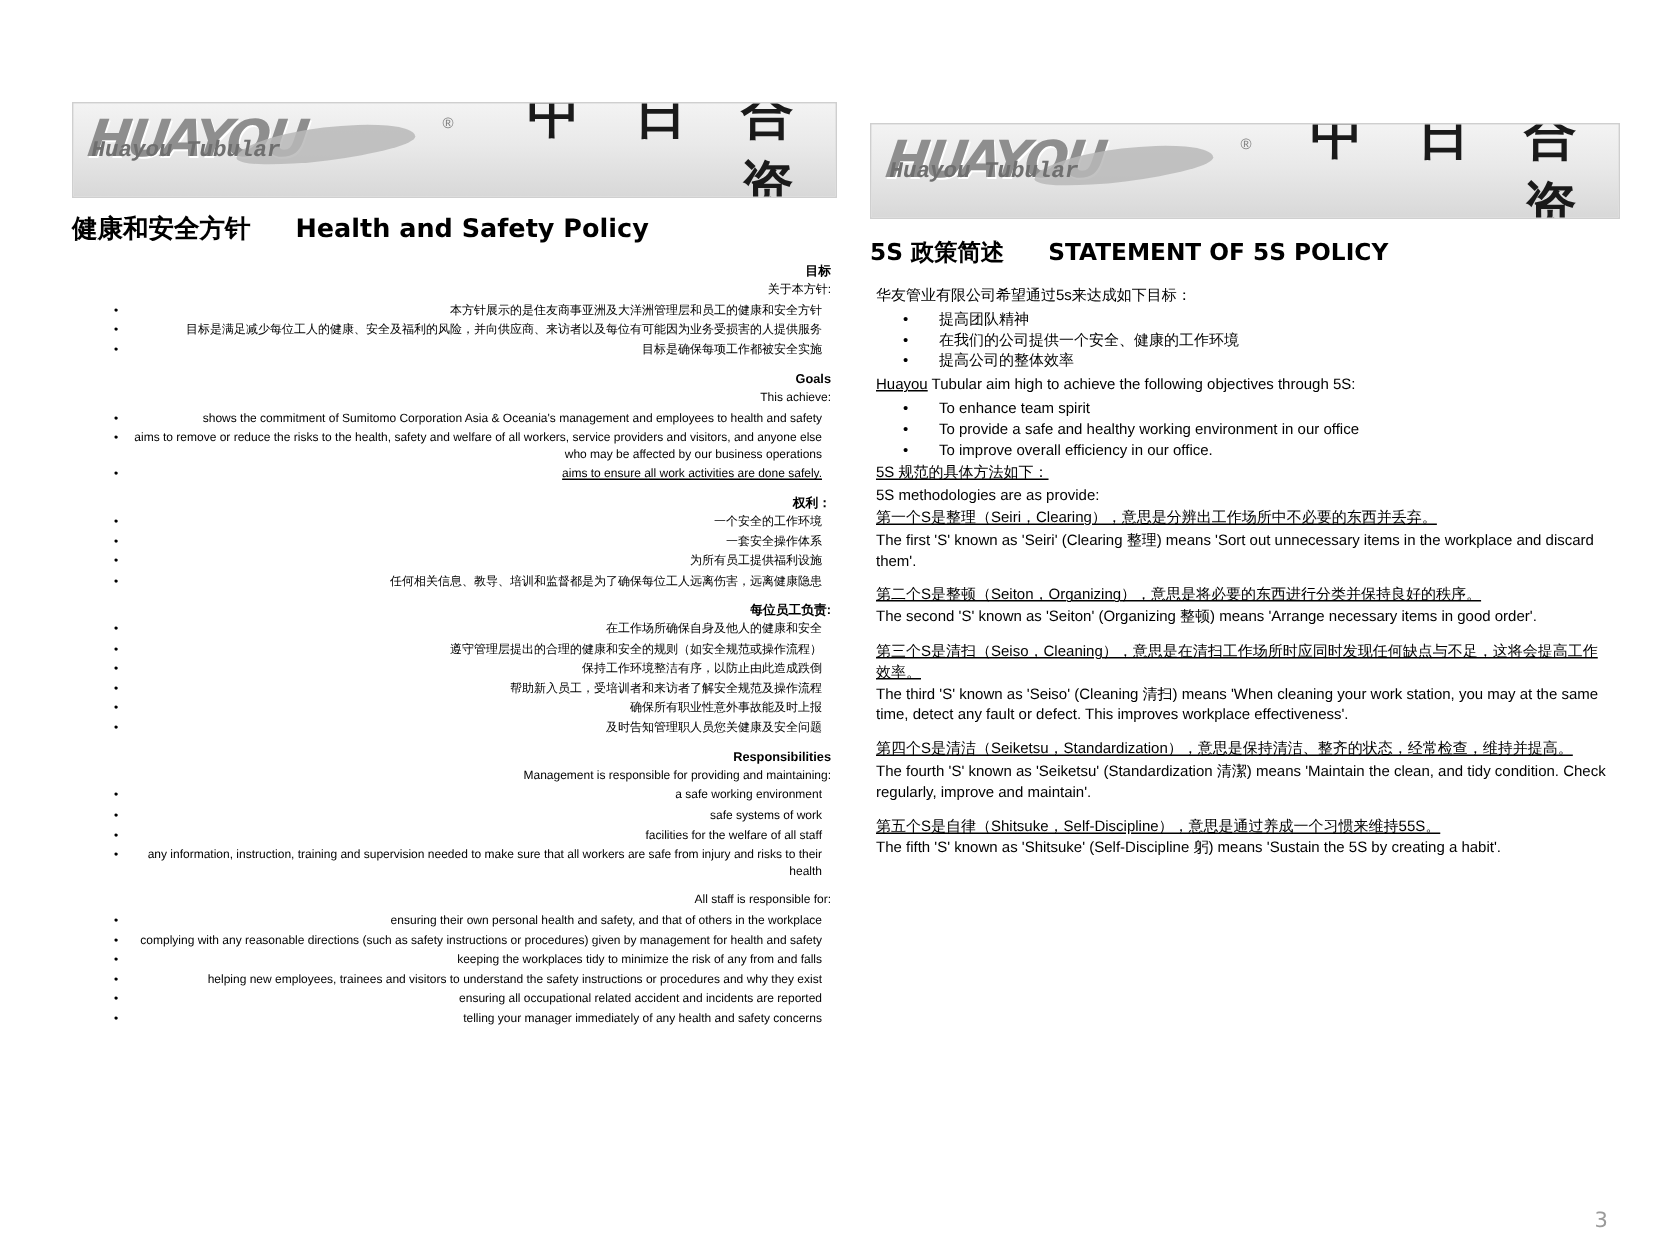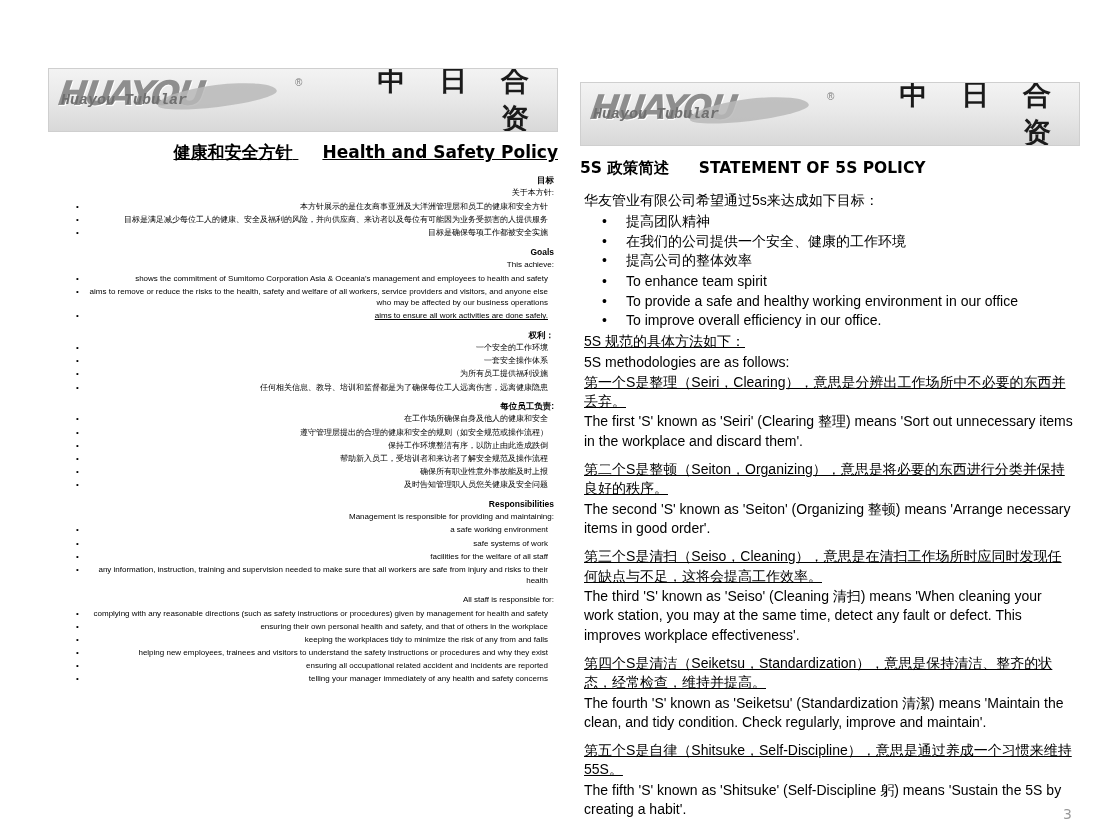--- a/index.html
+++ b/index.html
@@ -79,35 +79,34 @@
     font-size: 15px;
     font-weight: bold;
     font-style: italic;
     color: #6f6f6f;
     white-space: nowrap;
   }
   .banner-right {
     flex: 1;
     text-align: right;
     padding-right: 16px;
-    font-size: 28px;
+    font-size: 35px;
     font-weight: bold;
     letter-spacing: 12px;
     color: #1a1a1a;
     font-family: "DejaVu Sans", sans-serif;
   }
 
   
   .slide-title {
-    text-align: right;
+    text-align: left;
     font-size: 17px;
     font-weight: bold;
     margin: 9px 0 10px 0;
     font-family: "DejaVu Sans", sans-serif;
-    text-decoration: underline;
   }
   .slide-title-right {
     text-align: left;
     font-size: 15.5px;
     font-weight: bold;
     margin: 12px 0 12px 0;
     font-family: "DejaVu Sans", sans-serif;
   }
   .title-cn { letter-spacing: 0px; }
   .title-gap { display: inline-block; width: 24px; }
@@ -134,21 +133,21 @@
   .body-left li:before {
     content: "\2022";
     position: absolute;
     left: -12px;
     top: 0;
     font-size: 8px;
   }
   .u { text-decoration: underline; }
 
   
-  .body-right { font-size: 14px; line-height: 1.38; padding: 0 6px 0 4px; }
+  .body-right { font-size: 10px; line-height: 1.38; padding: 0 6px 0 4px; }
   .body-right p { margin: 0 0 1px 0; }
   .body-right .lead { margin-bottom: 2px; }
   .body-right ul {
     margin: 0 0 2px 0;
     padding-left: 18px;
     list-style: none;
   }
   .body-right li {
     position: relative;
     margin-bottom: 0px;
@@ -234,22 +233,22 @@
     <div class="sub">Management is responsible for providing and maintaining:</div>
     <ul>
       <li>a safe working environment</li>
       <li>safe systems of work</li>
       <li>facilities for the welfare of all staff</li>
       <li>any information, instruction, training and supervision needed to make sure that all workers are safe from injury and risks to their health</li>
     </ul>
 
     <div class="sub" style="margin-top:7px">All staff is responsible for:</div>
     <ul>
+      <li>ensuring their own personal health and safety, and that of others in the workplace</li>
       <li>complying with any reasonable directions (such as safety instructions or procedures) given by management for health and safety</li>
-      <li>ensuring their own personal health and safety, and that of others in the workplace</li>
       <li>keeping the workplaces tidy to minimize the risk of any from and falls</li>
       <li>helping new employees, trainees and visitors to understand the safety instructions or procedures and why they exist</li>
       <li>ensuring all occupational related accident and incidents are reported</li>
       <li>telling your manager immediately of any health and safety concerns</li>
     </ul>
 
   </div>
 </div>
 
 <div class="panel panel-right" style="top:82px;">
@@ -271,29 +270,30 @@
 
   <div class="body-right">
 
     <p class="lead">华友管业有限公司希望通过5s来达成如下目标：</p>
     <ul>
       <li>提高团队精神</li>
       <li>在我们的公司提供一个安全、健康的工作环境</li>
       <li>提高公司的整体效率</li>
     </ul>
 
+    <p class="lead"><span class="ul-txt">Huayou</span><span> Tubular aim high to achieve the following objectives through 5S:</span></p>
     <ul>
       <li>To enhance team spirit</li>
       <li>To provide a safe and healthy working environment in our office</li>
       <li>To improve overall efficiency in our office.</li>
     </ul>
 
     <div class="block">
       <p class="ul-txt">5S 规范的具体方法如下：</p>
-      <p>5S methodologies are as follows:</p>
+      <p>5S methodologies are as provide:</p>
     </div>
 
     <div class="block">
       <p class="ul-txt">第一个S是整理（Seiri，Clearing），意思是分辨出工作场所中不必要的东西并丢弃。</p>
       <p>The first 'S' known as 'Seiri' (Clearing 整理) means 'Sort out unnecessary items in the workplace and discard them'.</p>
     </div>
 
     <div class="block tight">
       <p class="ul-txt">第二个S是整顿（Seiton，Organizing），意思是将必要的东西进行分类并保持良好的秩序。</p>
       <p>The second 'S' known as 'Seiton' (Organizing 整顿) means 'Arrange necessary items in good order'.</p>

